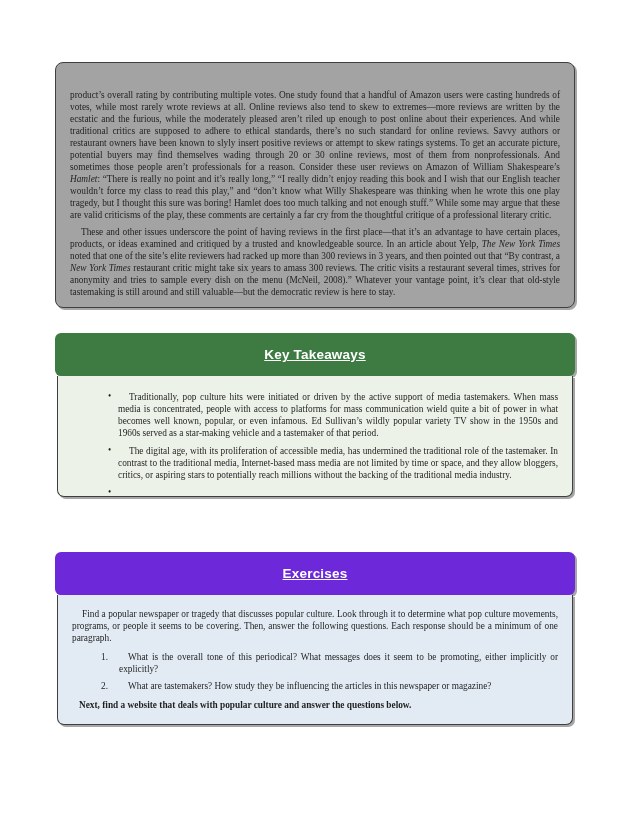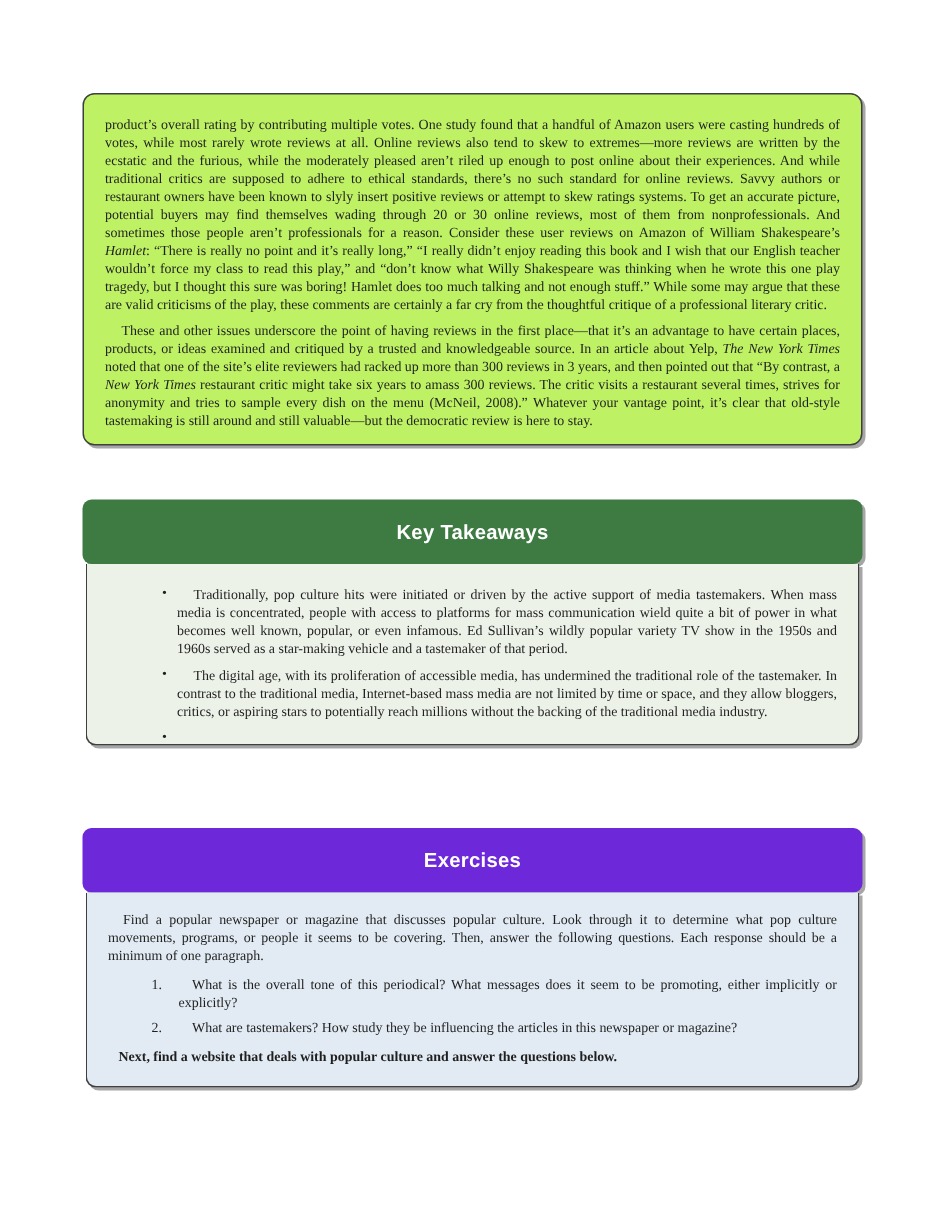--- a/index.html
+++ b/index.html
@@ -14,36 +14,36 @@
   .page-header{
     position:absolute;top:36px;left:55px;width:520px;
     text-align:right;
     font-family:"Liberation Sans",sans-serif;
     font-size:9.5px;color:#3c3c3c;letter-spacing:0.3px;
   }
   .page-header .pageno{margin-left:7px;}
 
   .article-box{
     position:absolute;left:55px;top:62px;width:520px;box-sizing:border-box;
-    background:#bef264;
+    background:#a3a3a3;
     border:1.4px solid #3f3f3f;border-radius:8px;
     box-shadow:2px 2px 0 #a6a6a6;
-    padding:15px 14px 9px 14px;
+    padding:26px 14px 9px 14px;
   }
   .article-box p{
     margin:0;font-size:9.3px;line-height:12px;text-align:justify;
   }
   .article-box p + p{margin-top:5px;text-indent:11px;}
 
   .sec-header{
     position:absolute;left:55px;width:520px;height:43px;box-sizing:border-box;
     border-radius:6px;box-shadow:2px 2px 0 #a6a6a6;
     display:flex;align-items:center;justify-content:center;
     color:#ffffff;font-family:"Liberation Sans",sans-serif;
-    font-weight:bold;font-size:13.5px;letter-spacing:0.2px;
+    font-weight:bold;font-size:13.5px;letter-spacing:0.2px;text-decoration:underline;
   }
   .sec-body{
     position:absolute;left:57px;width:516px;box-sizing:border-box;
     border:1.4px solid #3f3f3f;border-top:none;
     border-radius:0 0 7px 7px;
     box-shadow:2px 2px 0 #a6a6a6;
   }
 
   .kt-header{top:333px;}
   .kt-body{top:376px;padding:15px 14px 9px 14px;}
@@ -99,21 +99,21 @@
     </div>
     <div class="kt-item">
       <span class="bullet">•</span>
     </div>
   </div>
 
   <div class="sec-header ex-header" style="background-color: #6d28d9;">
     <span>Exercises</span>
   </div>
   <div class="sec-body ex-body" style="background-color: rgb(226, 235, 243);">
-    <p class="ex-intro">Find a popular newspaper or magazine that discusses popular culture. Look through it to determine what pop culture movements, programs, or people it seems to be covering. Then, answer the following questions. Each response should be a minimum of one paragraph.</p>
+    <p class="ex-intro">Find a popular newspaper or tragedy that discusses popular culture. Look through it to determine what pop culture movements, programs, or people it seems to be covering. Then, answer the following questions. Each response should be a minimum of one paragraph.</p>
     <div class="ex-list">
       <div class="ex-item">
         <span class="num">1.</span><span>What is the overall tone of this periodical? What messages does it seem to be promoting, either implicitly or explicitly?</span>
       </div>
       <div class="ex-item">
         <span class="num">2.</span><span>What are tastemakers? How study they be influencing the articles in this newspaper or magazine?</span>
       </div>
     </div>
     <p class="ex-closing">Next, find a website that deals with popular culture and answer the questions below.</p>
   </div>

